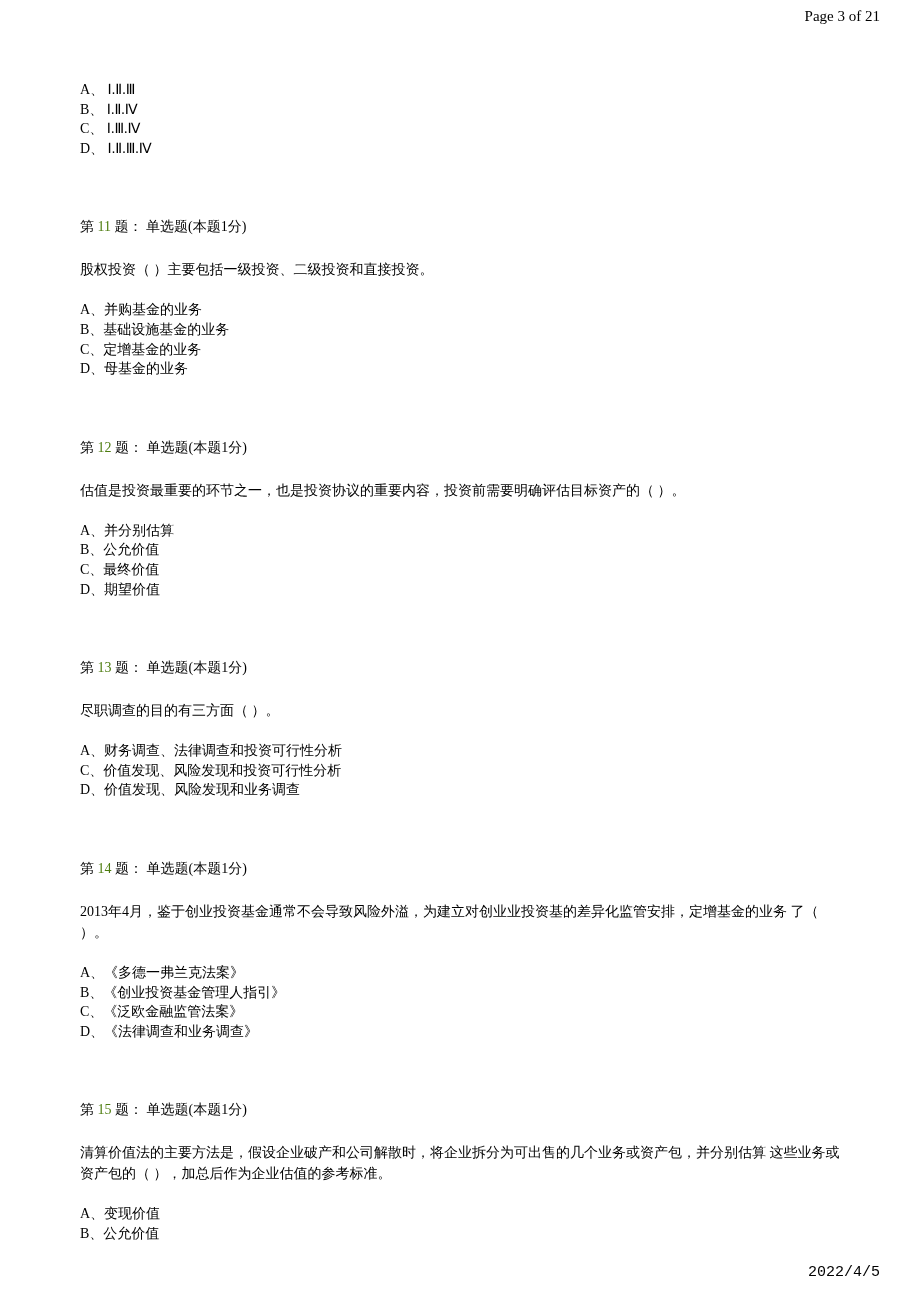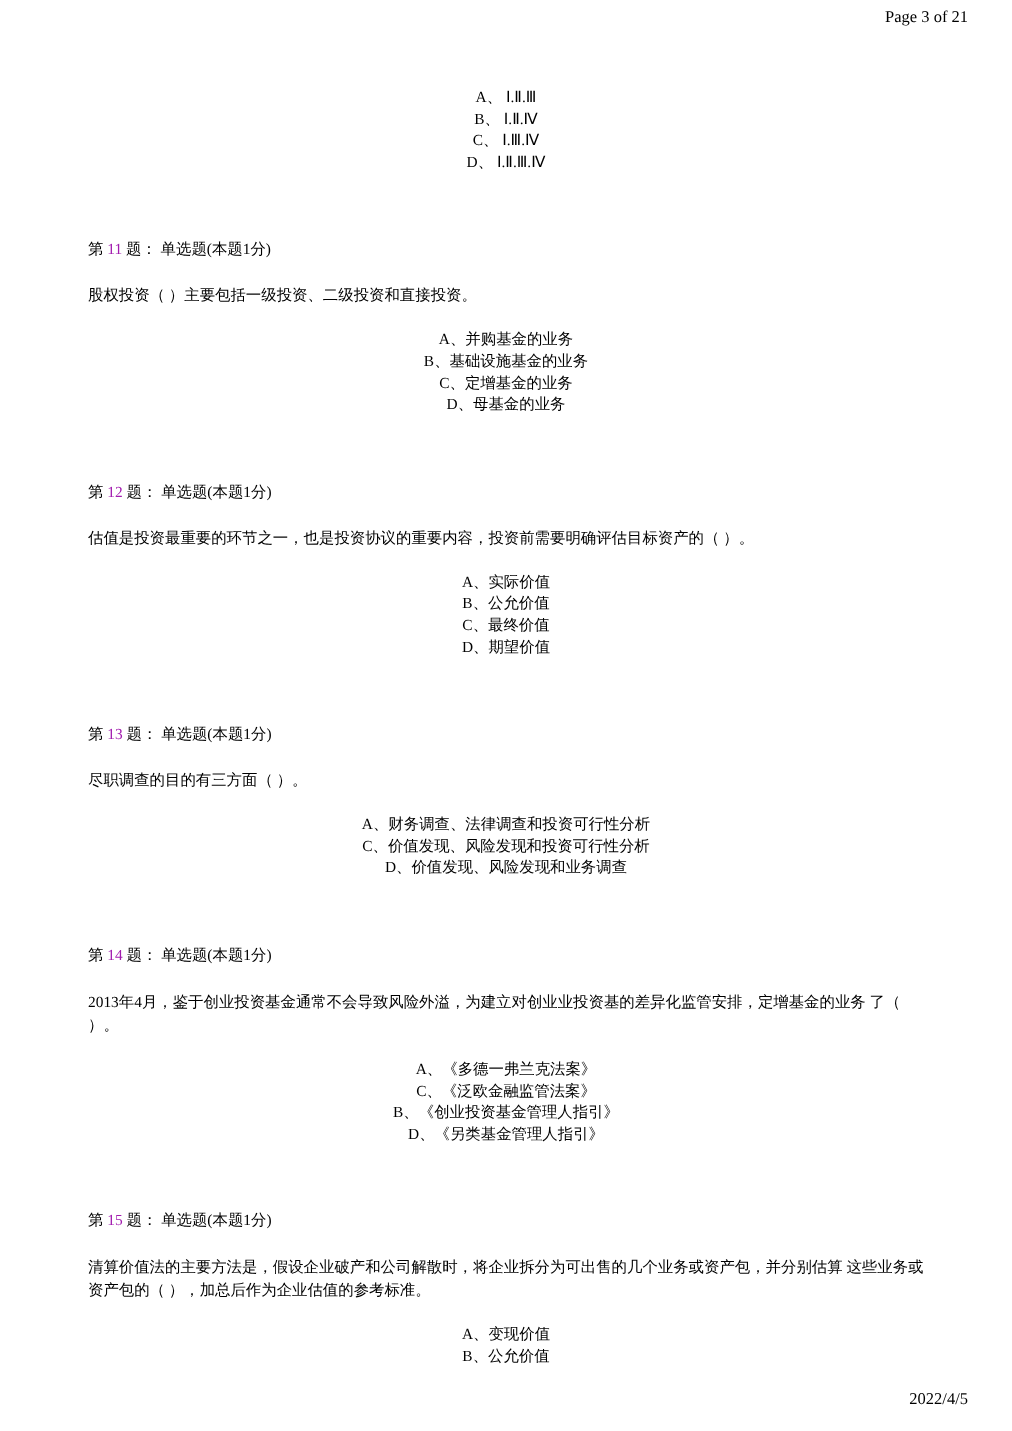--- a/index.html
+++ b/index.html
@@ -20,41 +20,41 @@
       margin-left: 36px;
     }
     .content {
       padding: 80px 80px 0 80px;
     }
     .block {
       margin-bottom: 60px;
     }
     .options {
       line-height: 1.4;
-      text-align: center;
     }
     .option {
       display: block;
     }
     .q-header {
       margin-bottom: 20px;
     }
     .q-num {
-      color: #a21caf;
+      color: #4d7c0f;
     }
     .q-stem {
       margin-bottom: 20px;
       line-height: 1.5;
       margin-top: 23px;
     }
     .footer {
       position: absolute;
       bottom: 20px;
       right: 40px;
       font-size: 15px;
+      font-family: Liberation Mono, monospace;
     }
   </style>
 </head>
 <body>
 
 <div class="header">
   <span>Page 3 of 21</span>
 </div>
 
 <div class="content">
@@ -80,21 +80,21 @@
       <span class="option">D、母基金的业务</span>
     </div>
   </div>
 
   <div class="block">
     <div class="q-header">
       <span>第 </span><span class="q-num">12</span><span> 题： 单选题(本题1分)</span>
     </div>
     <div class="q-stem">估值是投资最重要的环节之一，也是投资协议的重要内容，投资前需要明确评估目标资产的（  ）。</div>
     <div class="options">
-      <span class="option">A、实际价值</span>
+      <span class="option">A、并分别估算</span>
       <span class="option">B、公允价值</span>
       <span class="option">C、最终价值</span>
       <span class="option">D、期望价值</span>
     </div>
   </div>
 
   <div class="block">
     <div class="q-header">
       <span>第 </span><span class="q-num">13</span><span> 题： 单选题(本题1分)</span>
     </div>
@@ -106,23 +106,23 @@
     </div>
   </div>
 
   <div class="block">
     <div class="q-header">
       <span>第 </span><span class="q-num">14</span><span> 题： 单选题(本题1分)</span>
     </div>
     <div class="q-stem">2013年4月，鉴于创业投资基金通常不会导致风险外溢，为建立对创业业投资基的差异化监管安排，定增基金的业务 了（  ）。</div>
     <div class="options">
       <span class="option">A、《多德一弗兰克法案》</span>
+      <span class="option">B、《创业投资基金管理人指引》</span>
       <span class="option">C、《泛欧金融监管法案》</span>
-      <span class="option">B、《创业投资基金管理人指引》</span>
-      <span class="option">D、《另类基金管理人指引》</span>
+      <span class="option">D、《法律调查和业务调查》</span>
     </div>
   </div>
 
   <div class="block">
     <div class="q-header">
       <span>第 </span><span class="q-num">15</span><span> 题： 单选题(本题1分)</span>
     </div>
     <div class="q-stem">清算价值法的主要方法是，假设企业破产和公司解散时，将企业拆分为可出售的几个业务或资产包，并分别估算 这些业务或资产包的（  ），加总后作为企业估值的参考标准。</div>
     <div class="options">
       <span class="option">A、变现价值</span>

